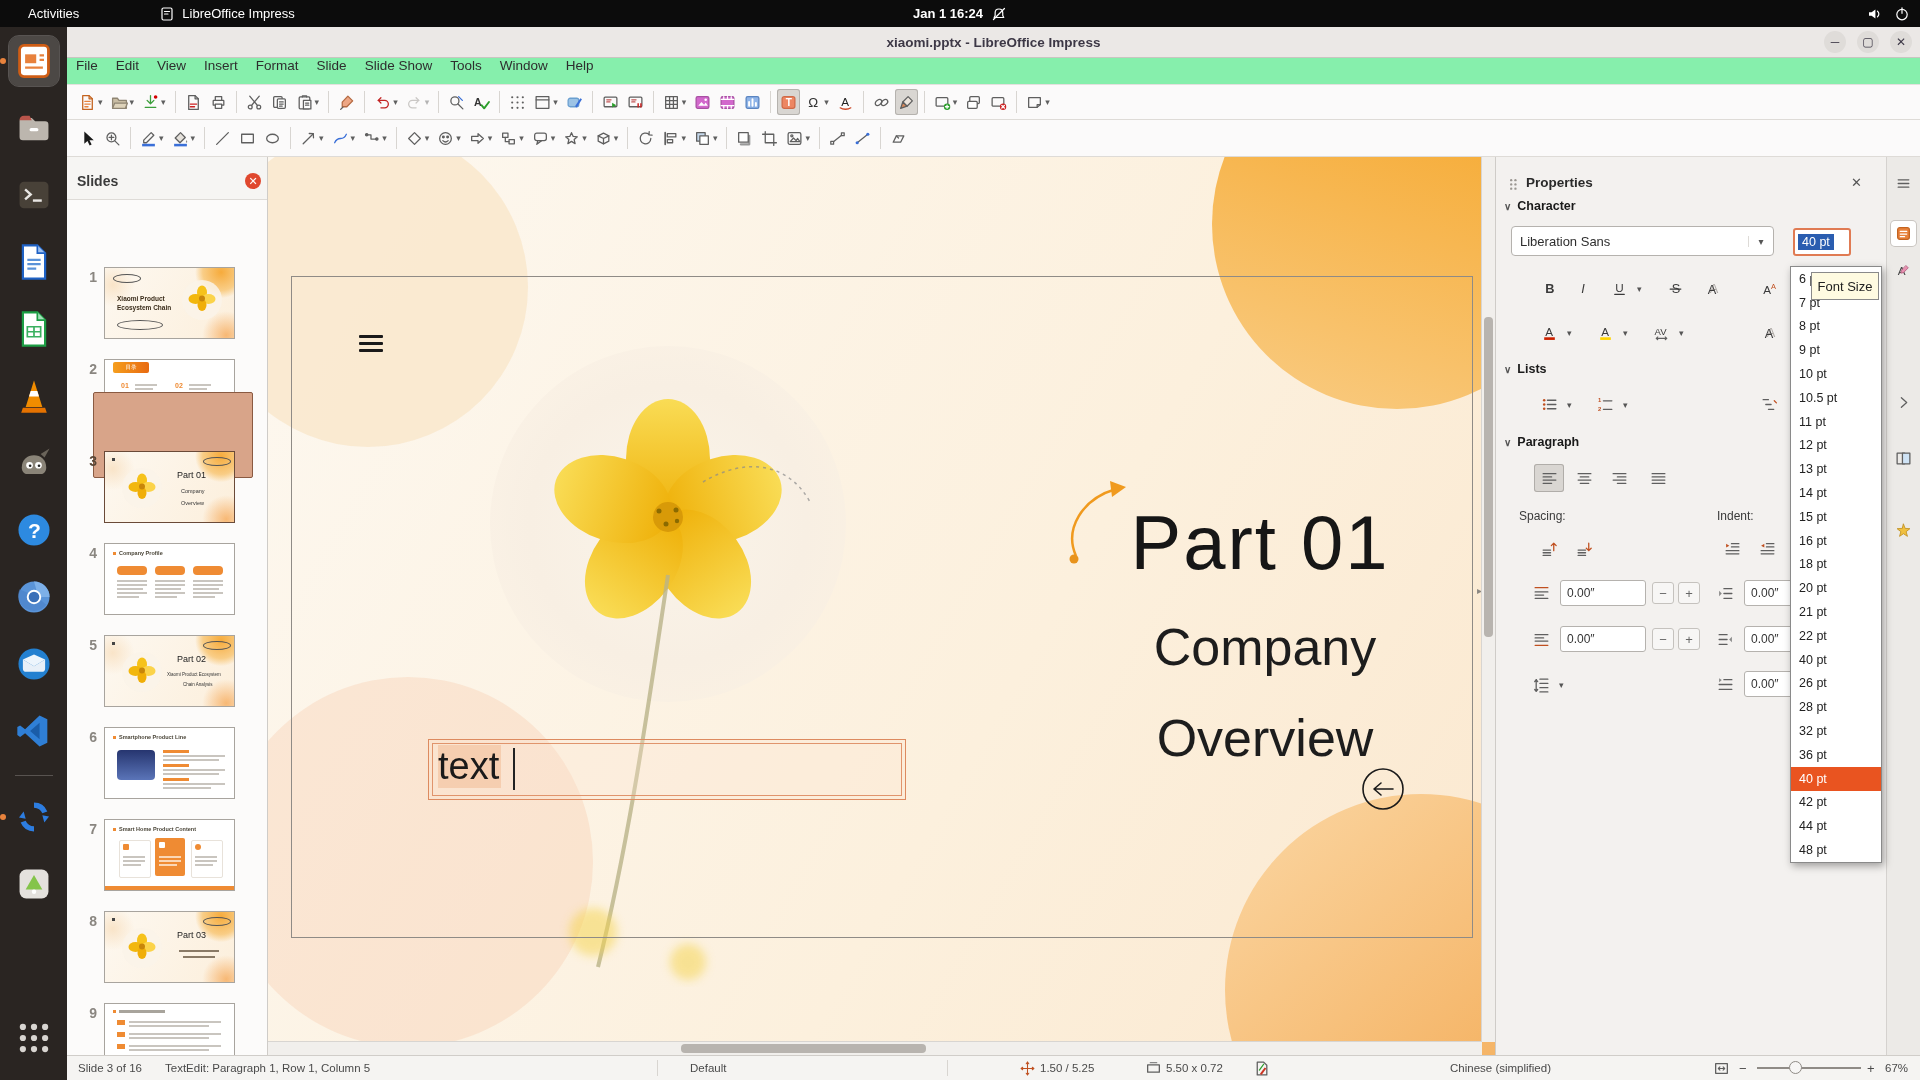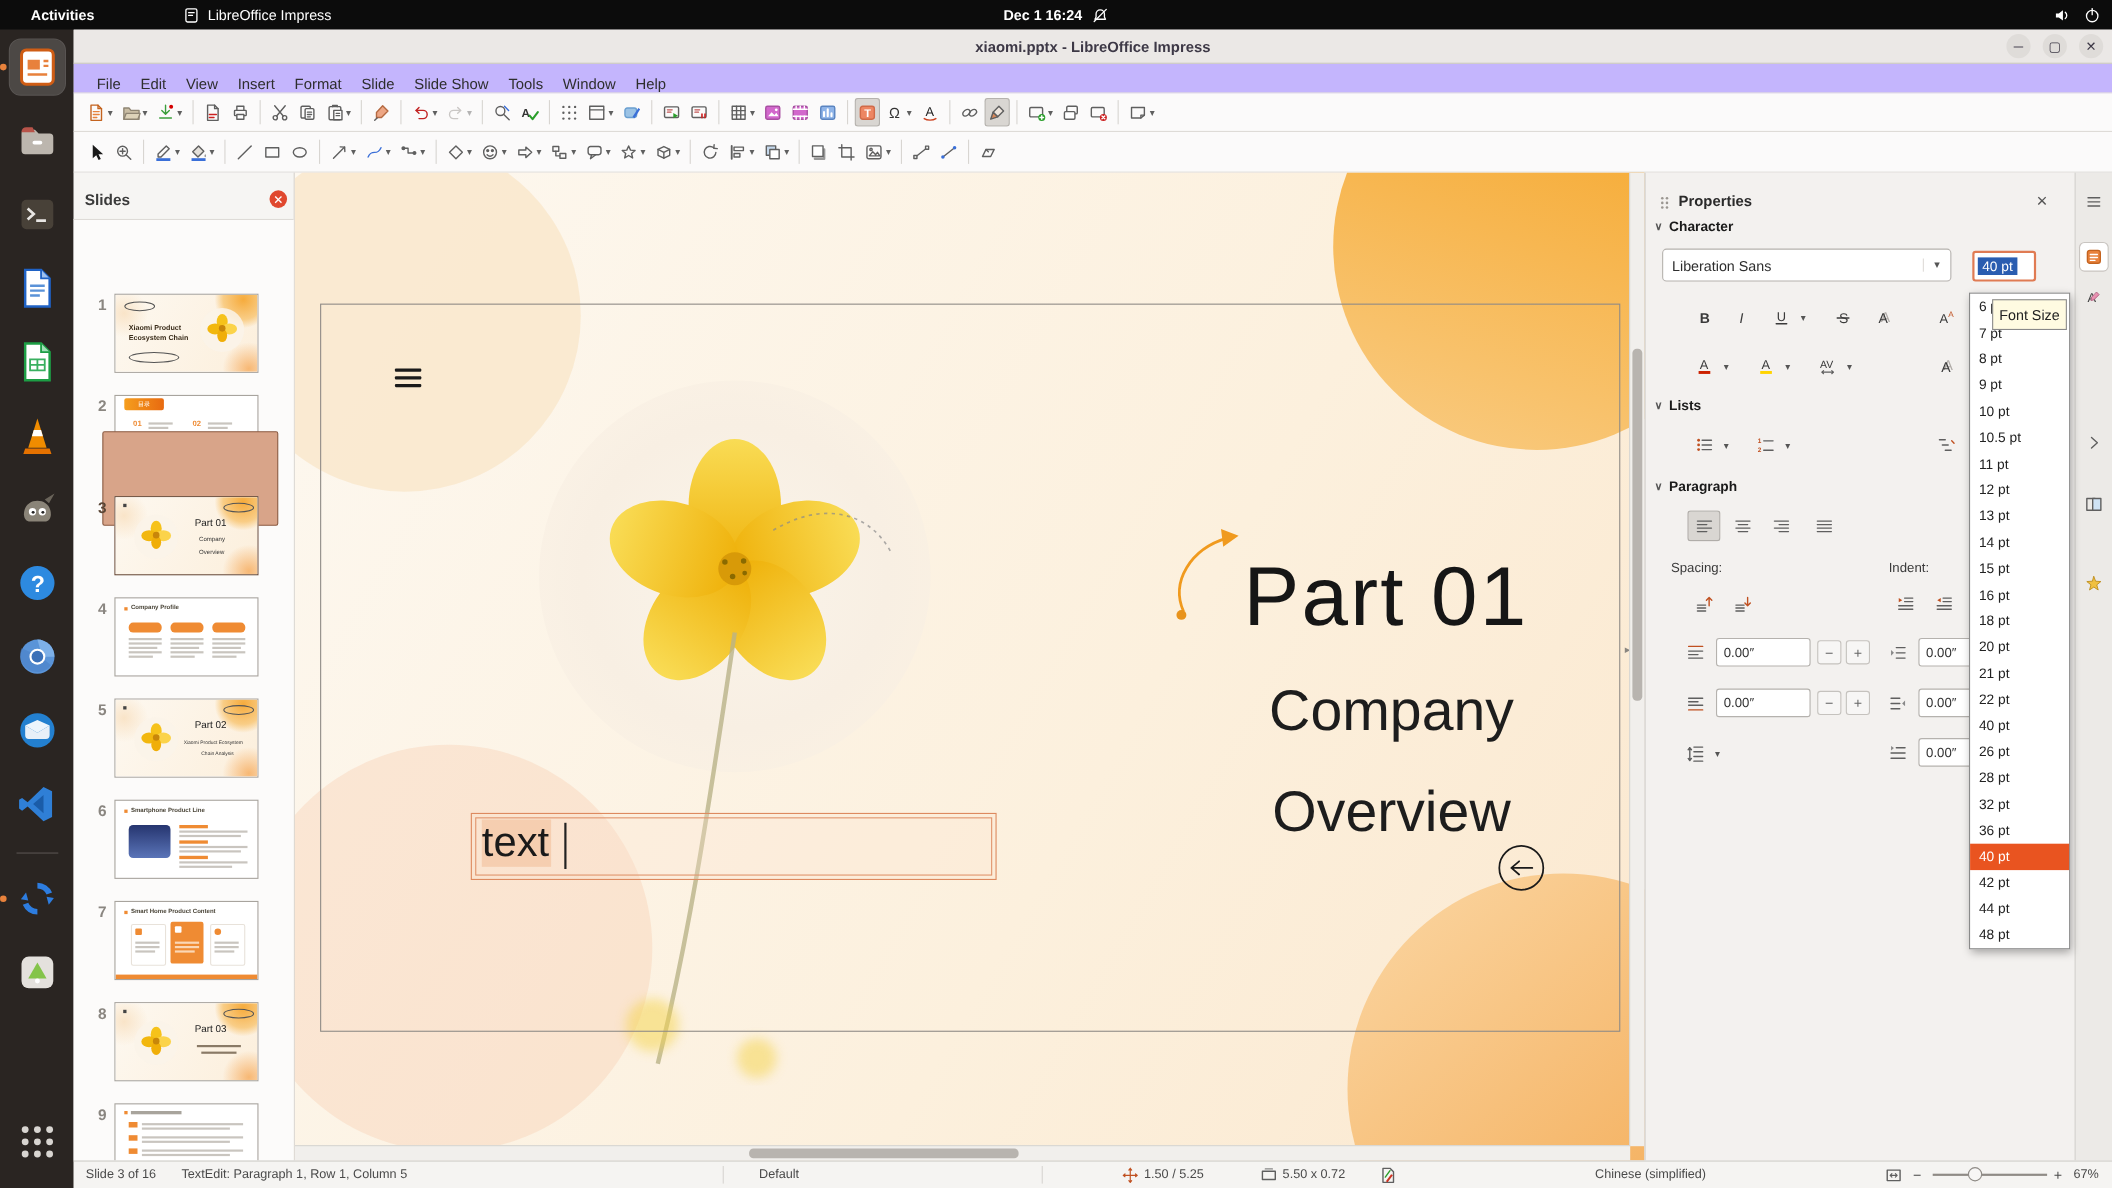--- a/index.html
+++ b/index.html
@@ -1,36 +1,36 @@
 <!DOCTYPE html>
 <html><head>
 <meta charset="utf-8">
 <style>
   html,body{margin:0;padding:0;background:#000;}
   .screen{position:relative;width:1920px;height:1080px;overflow:hidden;background:#2c2826;font-family:"Liberation Sans",sans-serif;-webkit-font-smoothing:antialiased;}
   
   .topbar{position:absolute;left:0;top:0;width:1920px;height:27px;background:#0c0c0c;color:#fff;font-size:13px;display:flex;align-items:center;}
-  .tb-activities{padding:0 18px 0 28px;font-weight:700;}
+  .tb-activities{padding:0 18px 0 28px;font-weight:400;}
   .tb-app{display:flex;align-items:center;gap:7px;margin-left:62px;}
   .tb-clock{position:absolute;left:50%;transform:translateX(-50%);display:flex;align-items:center;gap:8px;font-weight:600;}
   .tb-right{position:absolute;right:10px;display:flex;align-items:center;gap:12px;}
   
   .dock{position:absolute;left:0;top:27px;width:67px;height:1053px;background:#2a2522;display:flex;flex-direction:column;align-items:center;padding-top:9px;box-sizing:border-box;}
   .dock-item{position:relative;width:50px;height:50px;border-radius:10px;margin-bottom:17px;display:flex;align-items:center;justify-content:center;flex:none;}
   .dock-item.active{background:rgba(255,255,255,.16);outline:1px solid rgba(255,255,255,.22);}
   .dock-item .run-dot{position:absolute;left:-9px;top:50%;transform:translateY(-50%);width:6px;height:6px;border-radius:50%;background:#e8823c;}
   .dock-sep{width:38px;height:1px;background:#585350;margin:2px 0 16px;flex:none;}
   .dock-spacer{flex:1;}
   
   .win{position:absolute;left:67px;top:27px;width:1853px;height:1053px;background:#f6f5f3;display:flex;flex-direction:column;}
   .titlebar{height:30px;background:#ebe8e6;border-bottom:1px solid #c9c5c1;display:flex;align-items:center;position:relative;flex:none;}
   .title-text{position:absolute;left:0;right:0;text-align:center;font-size:13.5px;font-weight:bold;color:#3d3846;}
   .win-btns{position:absolute;right:8px;display:flex;gap:11px;}
   .win-btn{width:22px;height:22px;border-radius:50%;background:#dfdcd9;color:#3d3846;font-size:12px;display:flex;align-items:center;justify-content:center;line-height:1;}
-  .menubar{height:26px;background:#c4b5fd;border-bottom:1px solid #e4e1de;display:flex;align-items:flex-end;padding-left:12px;flex:none;}
+  .menubar{height:26px;background:#86efac;border-bottom:1px solid #e4e1de;display:flex;align-items:flex-start;flex:none;}
   .menu-item{padding:0 9px;font-size:13.5px;color:#2e2e2e;}
   .tbrow{background:#fbfafa;border-bottom:1px solid #dedbd7;display:flex;align-items:center;padding-left:8px;flex:none;}
   #tb1{height:34px;} #tb2{height:36px;}
   .tb-btn{display:inline-flex;align-items:center;height:26px;padding:0 3px;border-radius:3px;margin:0 1px;}
   .tb-btn.active{background:#d9d6d2;box-shadow:inset 0 0 0 1px #b5b2ae;}
   .tb-btn.disabled{opacity:.45;}
   .caret{font-size:9px;color:#5f5f5f;margin-left:2px;}
   .tb-sep{width:1px;height:22px;background:#d8d5d1;margin:0 5px;align-self:center;}
   .ic{display:inline-flex;align-items:center;justify-content:center;}
   
@@ -118,21 +118,21 @@
     <span class="tb-app">
       <span class="ic">
           <svg viewBox="0 0 16 16" width="16" height="16" fill="none" stroke="#5f5f5f" stroke-width="1.2" stroke-linecap="round" stroke-linejoin="round">
             <rect x="3" y="2" width="10" height="12" rx="1.5" stroke="#fff"></rect>
             <path d="M5.5 5.5h5M5.5 8h3.5" stroke="#fff"></path>
           </svg>
         </span>
       <span>LibreOffice Impress</span>
     </span>
     <span class="tb-clock">
-      <span>Dec 1 16:24</span>
+      <span>Jan 1 16:24</span>
       <span class="ic">
           <svg viewBox="0 0 16 16" width="16" height="16" fill="none" stroke="#5f5f5f" stroke-width="1.2" stroke-linecap="round" stroke-linejoin="round">
             <path d="M8 3c2.3 0 3.8 1.8 3.8 3.8V9.5l1 2H3.2l1-2V6.8C4.2 4.8 5.7 3 8 3z" stroke="#fff"></path>
             <path d="M2.5 13.5L13.5 2.5" stroke="#fff"></path>
           </svg>
         </span>
     </span>
     <span class="tb-right">
       <span class="ic">
           <svg viewBox="0 0 16 16" width="16" height="16" fill="none" stroke="#5f5f5f" stroke-width="1.2" stroke-linecap="round" stroke-linejoin="round">

